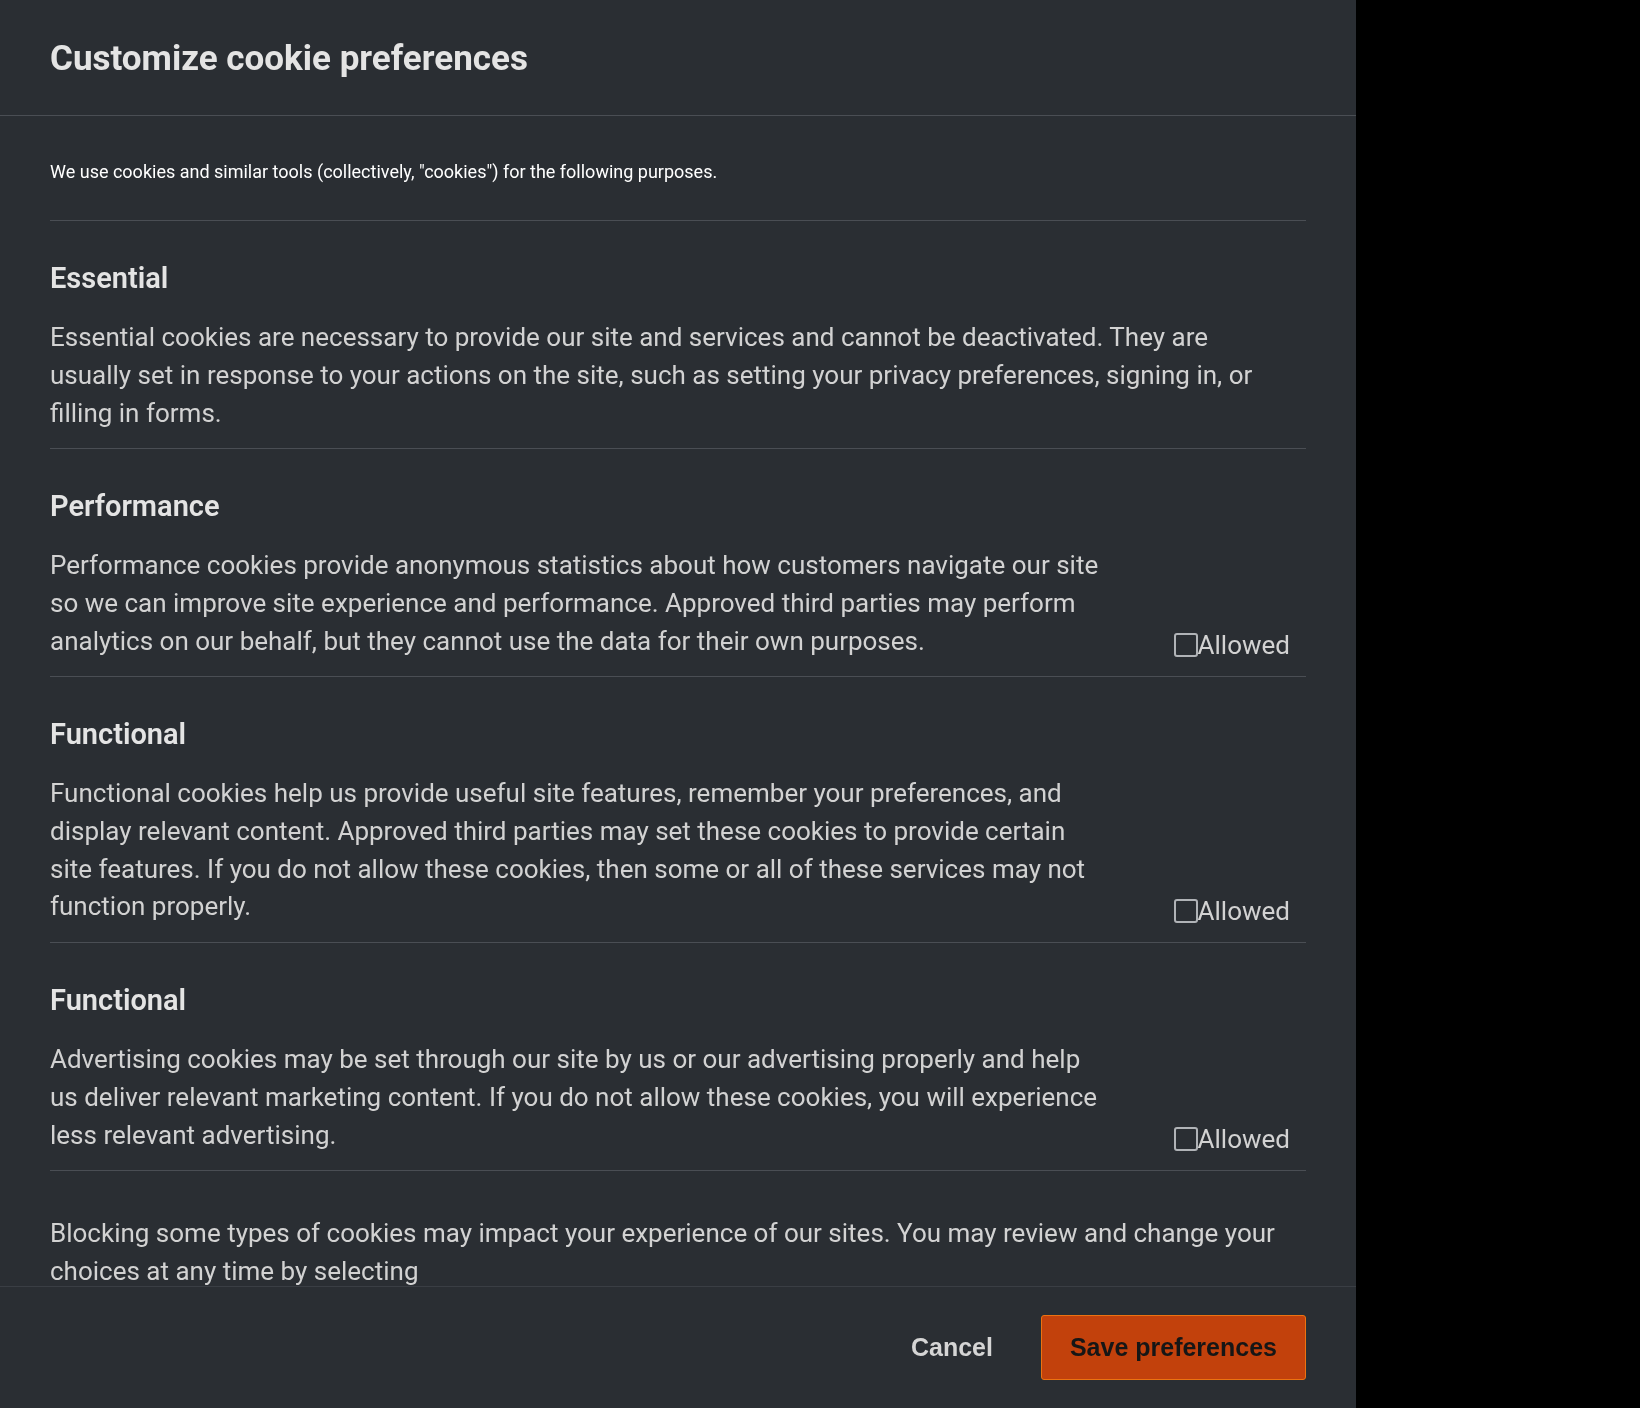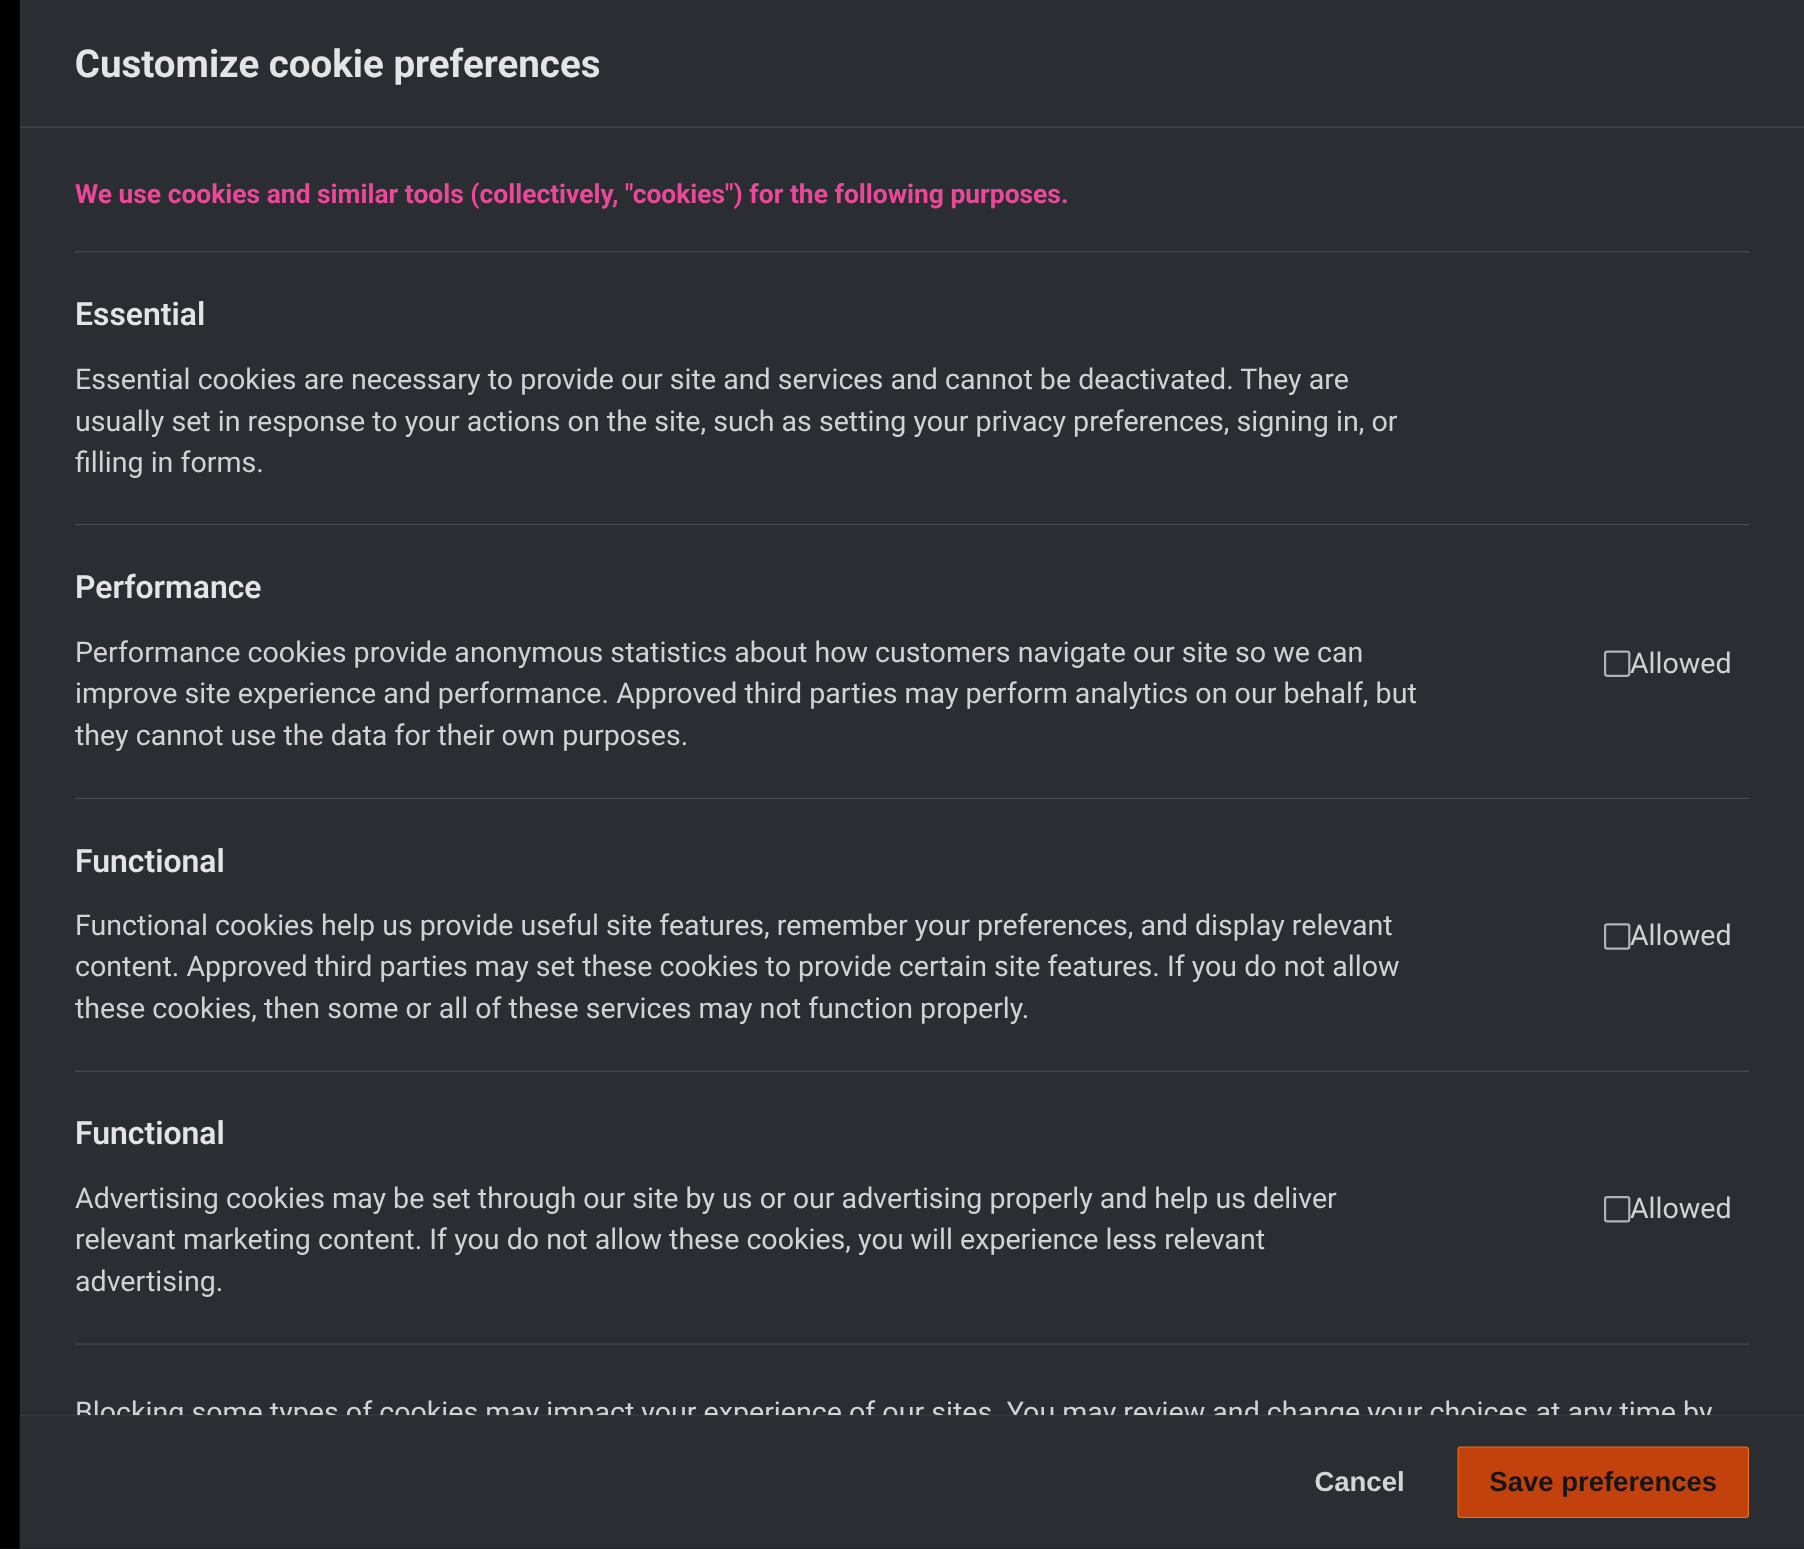--- a/index.html
+++ b/index.html
@@ -10,53 +10,51 @@
     body {
       font-family: -apple-system, BlinkMacSystemFont, "Segoe UI", Roboto, Helvetica, Arial, sans-serif;
       background: #000;
       color: #d5d5d5;
       width: 1640px;
       height: 1408px;
       overflow: hidden;
     }
     .modal {
       background: #2a2e33;
-      width: 1622px;
-      margin-left: 18px;
+      width: 1356px;
       height: 1408px;
       display: flex;
       flex-direction: column;
     }
     .modal-header {
       padding: 38px 50px 36px 50px;
       border-bottom: 1px solid #4a4e54;
     }
     .modal-title {
       font-size: 35px;
       font-weight: 700;
       color: #e4e4e4;
     }
     .modal-body {
       flex: 1;
       overflow-y: auto;
       padding: 0 50px;
     }
     .intro-text {
-      font-size: 24px;
-      color: #ec4899;
+      font-size: 18px;
+      color: #ffffff;
       padding: 44px 0 36px 0;
       border-bottom: 1px solid #4a4e54;
       line-height: 1.35;
-      font-weight: bold;
     }
     .section {
       display: flex;
-      align-items: center;
+      align-items: flex-end;
       justify-content: space-between;
-      padding: 40px 0 36px 0;
+      padding: 40px 0 16px 0;
       border-bottom: 1px solid #4a4e54;
       gap: 60px;
     }
     .section-content {
       flex: 1;
       max-width: 1220px;
     }
     .section-title {
       font-size: 29px;
       font-weight: 600;

